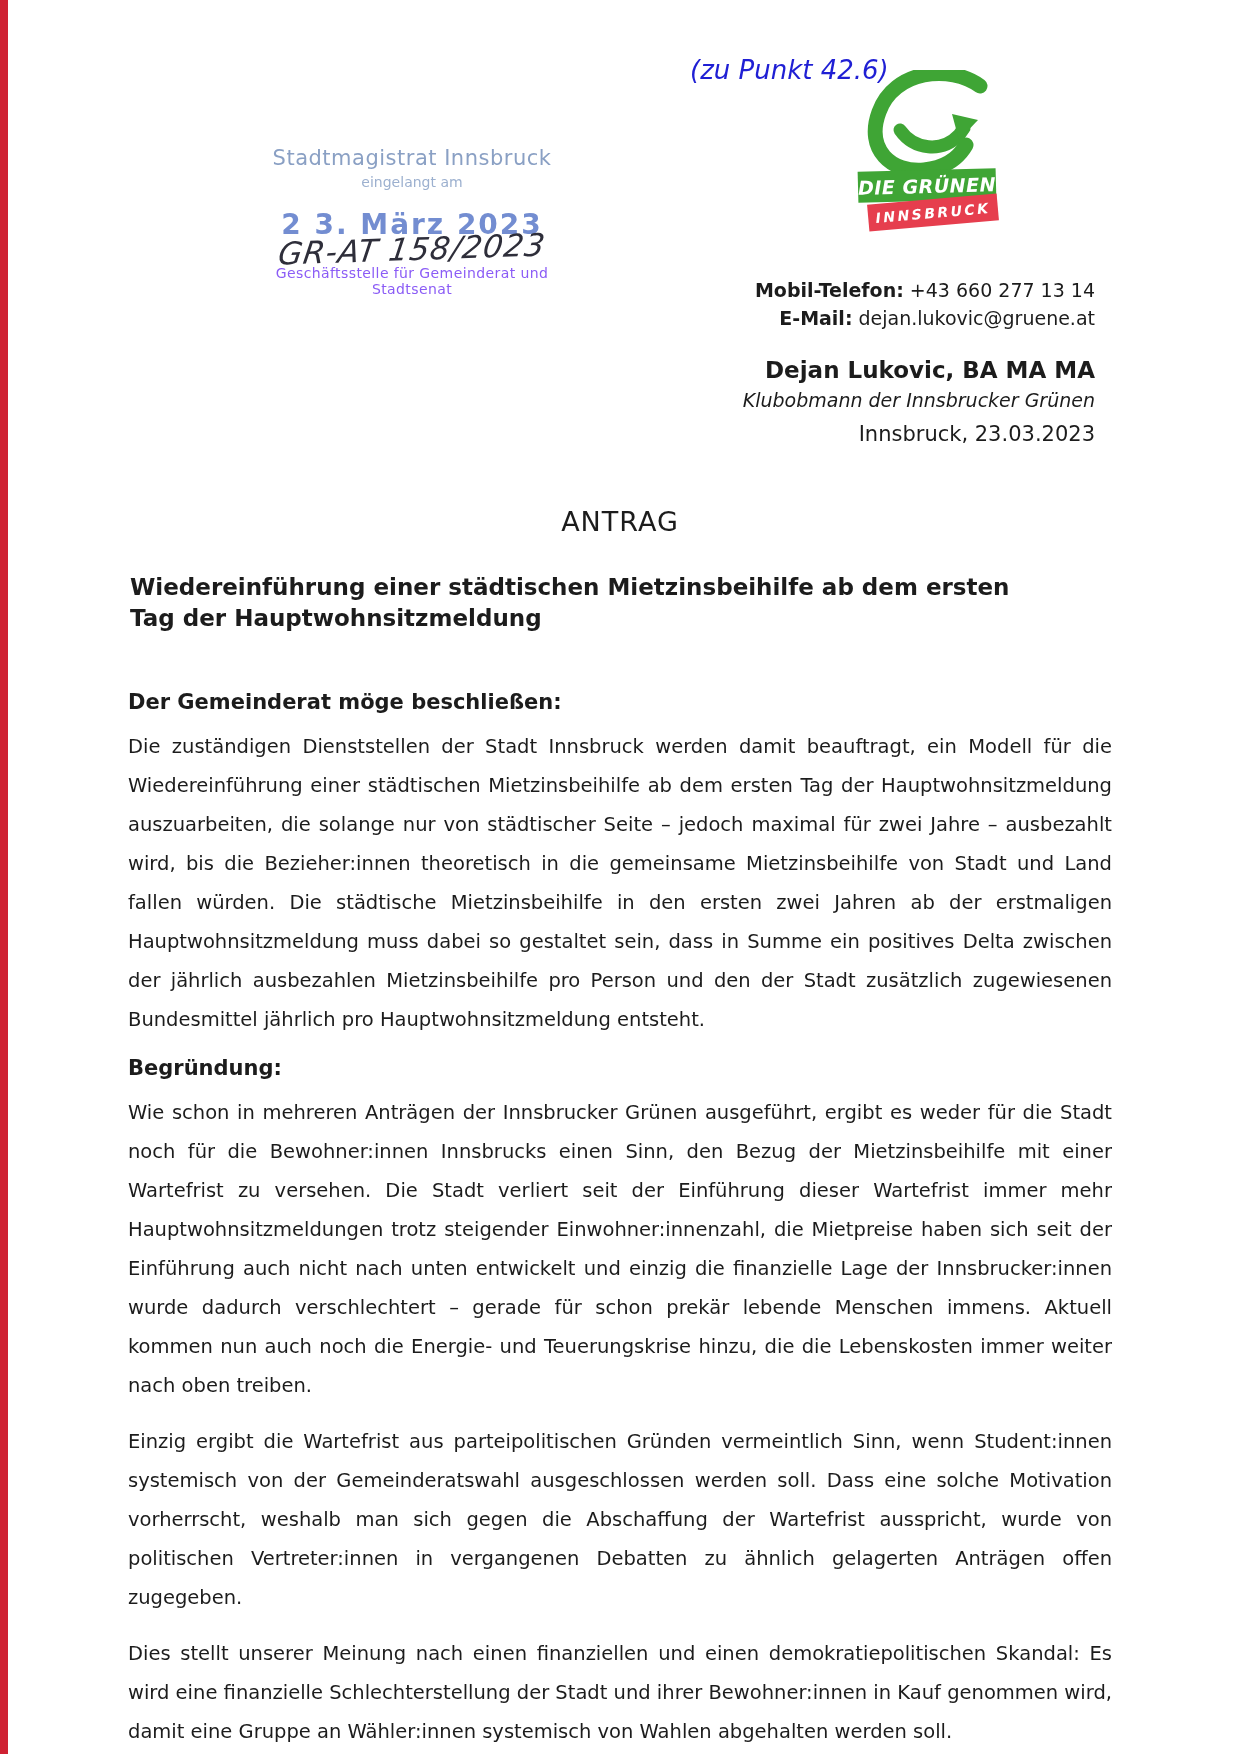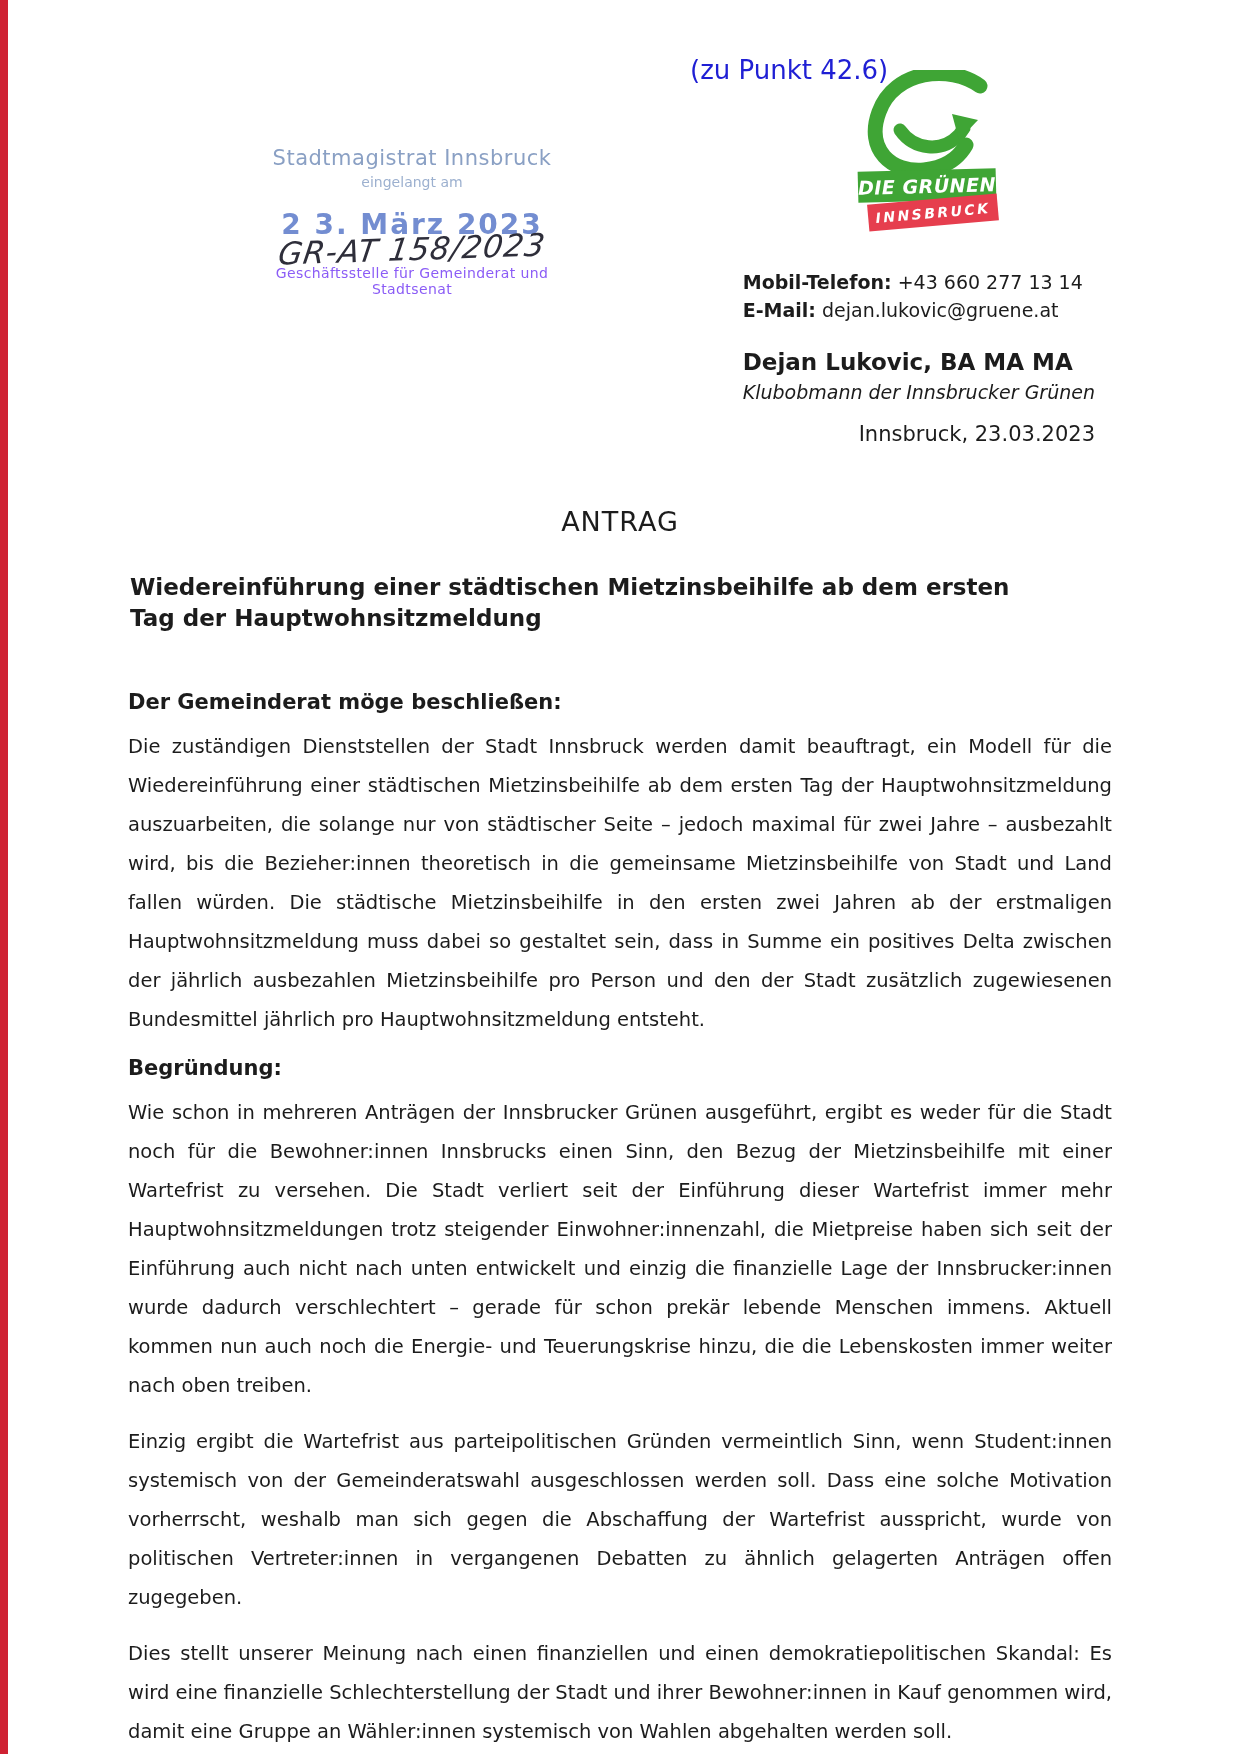--- a/index.html
+++ b/index.html
@@ -2,40 +2,40 @@
 <html><head>
 <meta charset="utf-8">
 <style>
   html,body{margin:0;padding:0;background:#e9e9e9;}
   .page{
     position:relative;width:1240px;height:1754px;margin:0 auto;
     background:#ffffff;overflow:hidden;
     font-family:"DejaVu Sans","Liberation Sans",sans-serif;color:#1c1c1c;
   }
   .edge-bar{position:absolute;left:0;top:0;width:8px;height:100%;}
-  .annotation{position:absolute;left:690px;top:55px;font-size:26px;}
+  .annotation{position:absolute;left:690px;top:55px;font-size:26px;font-style:italic;}
   
   .stamp{position:absolute;left:262px;top:146px;width:300px;text-align:center;}
   .stamp .s1{font-size:21px;color:#8aa0c4;letter-spacing:.5px;}
   .stamp .s2{font-size:14px;color:#9cb0cf;margin-top:4px;}
   .stamp .sdate{font-size:28px;color:#5b7ac9;font-weight:600;margin-top:18px;letter-spacing:2px;opacity:.85;}
   .stamp .shand{font-size:31px;color:#2e2e3a;font-style:italic;font-weight:500;
     transform:rotate(-2deg) skewX(-10deg);margin-top:-10px;letter-spacing:1px;white-space:nowrap;}
   .stamp .s3{font-size:14px;color:#8b5cf6;margin-top:-2px;letter-spacing:.4px;}
   
   .logo{position:absolute;left:858px;top:70px;width:140px;height:170px;}
   .logo svg{position:absolute;left:4px;top:0;}
   .banner-green{position:absolute;left:0;top:100px;width:138px;height:31px;background:#3fa535;
     transform:rotate(-1.5deg);display:flex;align-items:center;justify-content:center;
     color:#fff;font-weight:bold;font-size:19px;letter-spacing:.5px;font-style:italic;}
   .banner-red{position:absolute;left:10px;top:129px;width:130px;height:27px;background:#e63e4e;
     transform:rotate(-5deg);display:flex;align-items:center;justify-content:center;
     color:#fff;font-weight:bold;font-size:14px;letter-spacing:2.5px;font-style:italic;}
   
-  .contact{position:absolute;right:145px;top:268px;text-align:left;font-size:19px;line-height:28px;}
+  .contact{position:absolute;right:145px;top:276px;text-align:right;font-size:19px;line-height:28px;}
   .contact b{font-weight:bold;}
   .sender-name{font-size:23px;font-weight:bold;margin-top:24px;}
   .sender-role{font-size:19px;margin-top:2px;font-style:italic;}
   .dateline{position:absolute;right:145px;top:422px;font-size:21px;}
   .kind{position:absolute;left:0;top:506px;width:100%;text-align:center;font-size:27px;letter-spacing:1px;}
   .title{position:absolute;left:130px;top:572px;width:930px;font-size:23px;font-weight:bold;line-height:31px;}
   
   .column{position:absolute;left:128px;top:686px;width:984px;}
   .column h3{font-size:21px;font-weight:bold;margin:4px 0 13px 0;}
   .column p{font-size:19.5px;line-height:39px;text-align:justify;margin:0 0 17px 0;}

